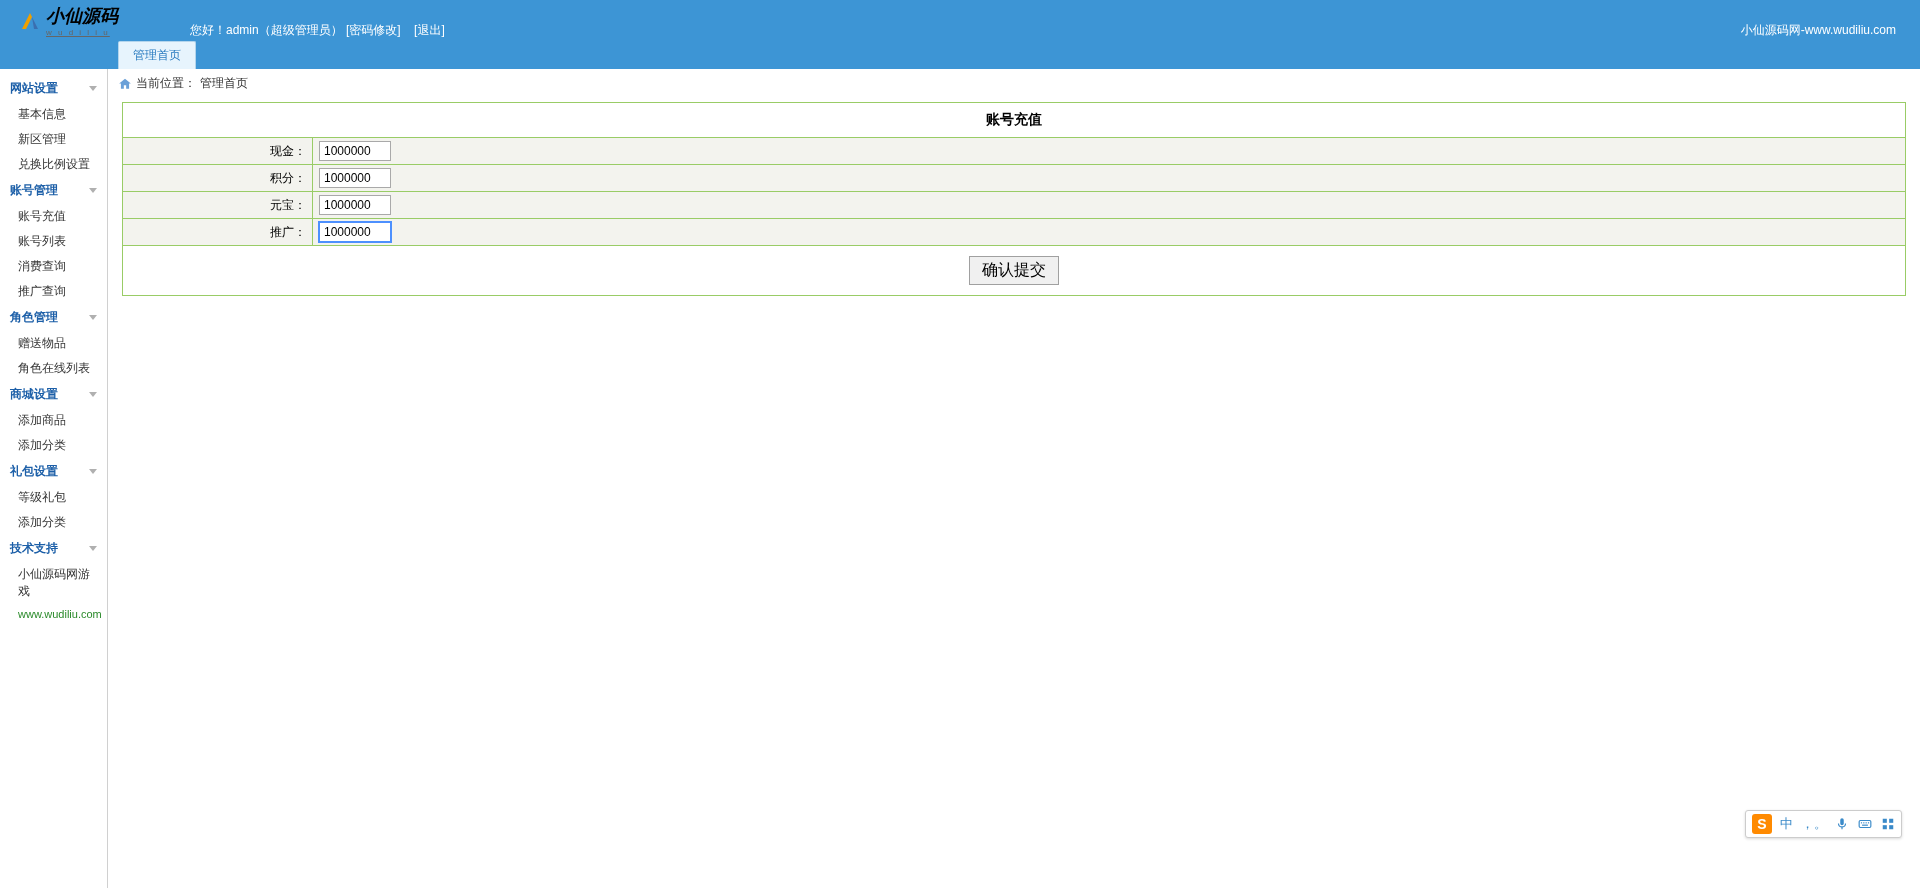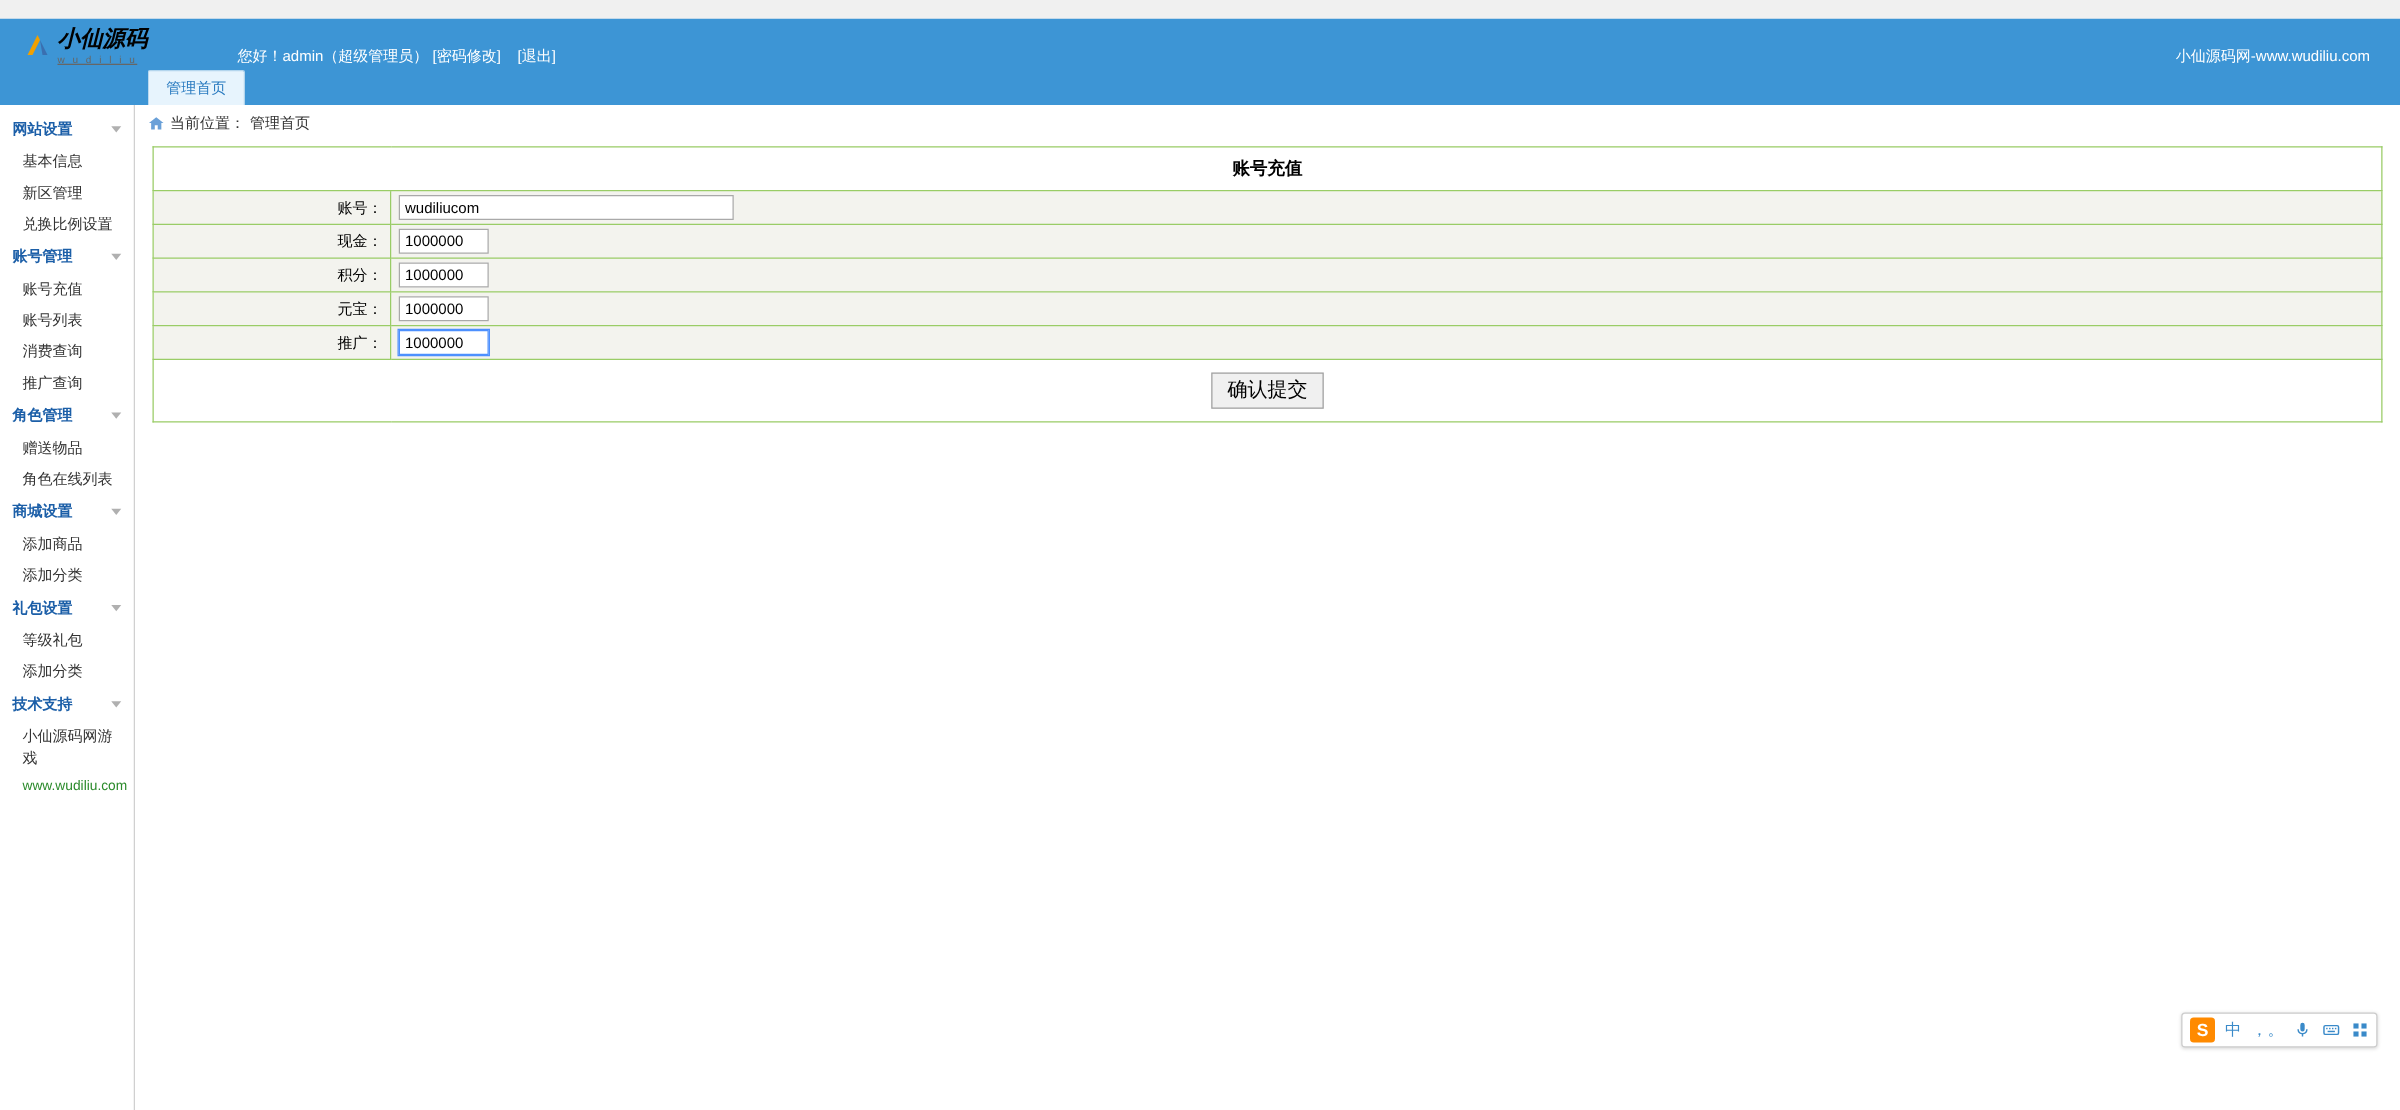--- a/index.html
+++ b/index.html
@@ -3,21 +3,20 @@
 <meta charset="utf-8">
 <style>
   * { box-sizing: border-box; margin: 0; padding: 0; }
   html, body { height: 100%; font-family: "Microsoft YaHei", Arial, sans-serif; font-size: 12px; background: #f0f0f0; }
   
   .header {
     background: #3d95d5;
     height: 69px;
     position: relative;
     color: #fff;
-    margin-top: 15px;
   }
   .logo {
     position: absolute;
     left: 18px; top: 4px;
     font-size: 18px;
     display: flex; align-items: center;
     color: #000;
   }
   .logo svg { margin-right: 4px; }
   .logo-text { font-weight: bold; font-style: italic; }
@@ -266,26 +265,20 @@
       </svg>
       <span>当前位置：</span>
       <span>管理首页</span>
     </div>
 
     <div class="form-area">
       <table class="form-table">
         <tbody>
             <tr>
           <th class="title-row" colspan="2">账号充值</th>
-        </tr>
-        <tr class="row">
-          <td class="label-cell">账号：</td>
-          <td>
-            <input class="txt wide" type="text" value="wudiliucom" style="">
-          </td>
         </tr>
         <tr class="row">
           <td class="label-cell">现金：</td>
           <td>
             <input class="txt narrow" type="text" value="1000000" style="">
           </td>
         </tr>
         <tr class="row">
           <td class="label-cell">积分：</td>
           <td>

